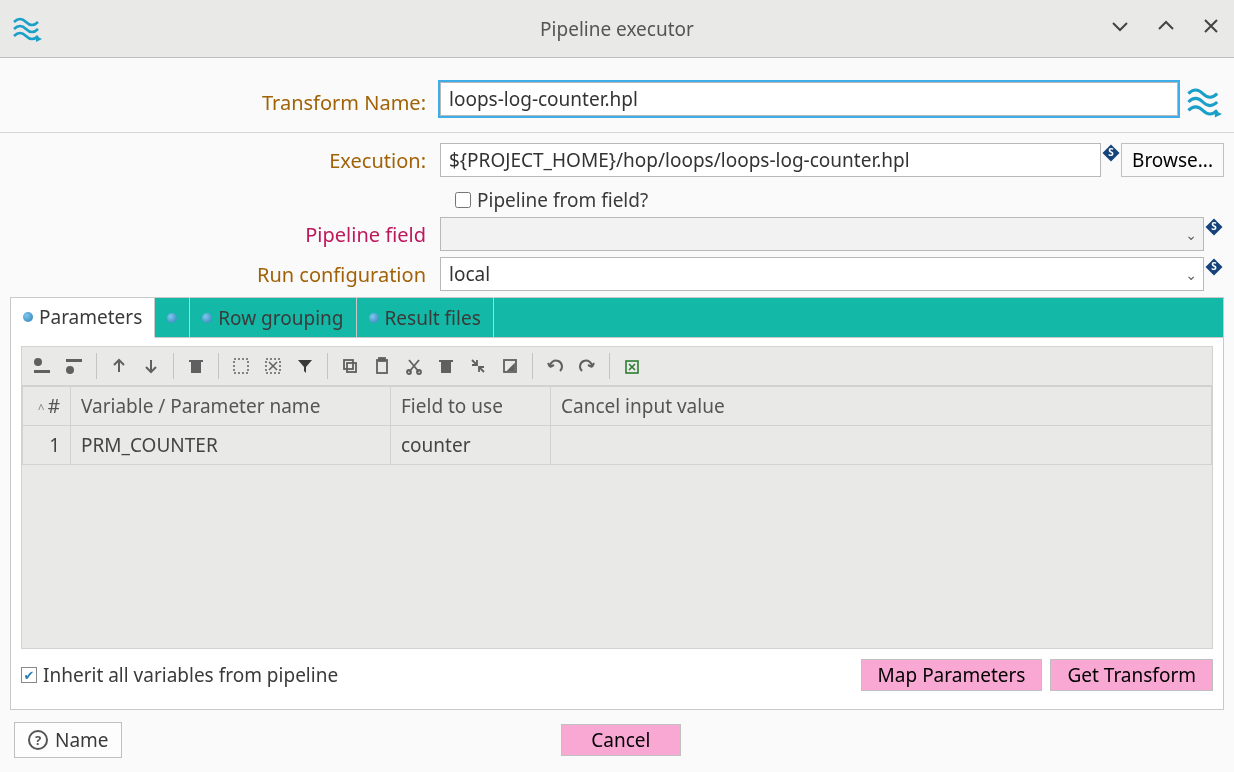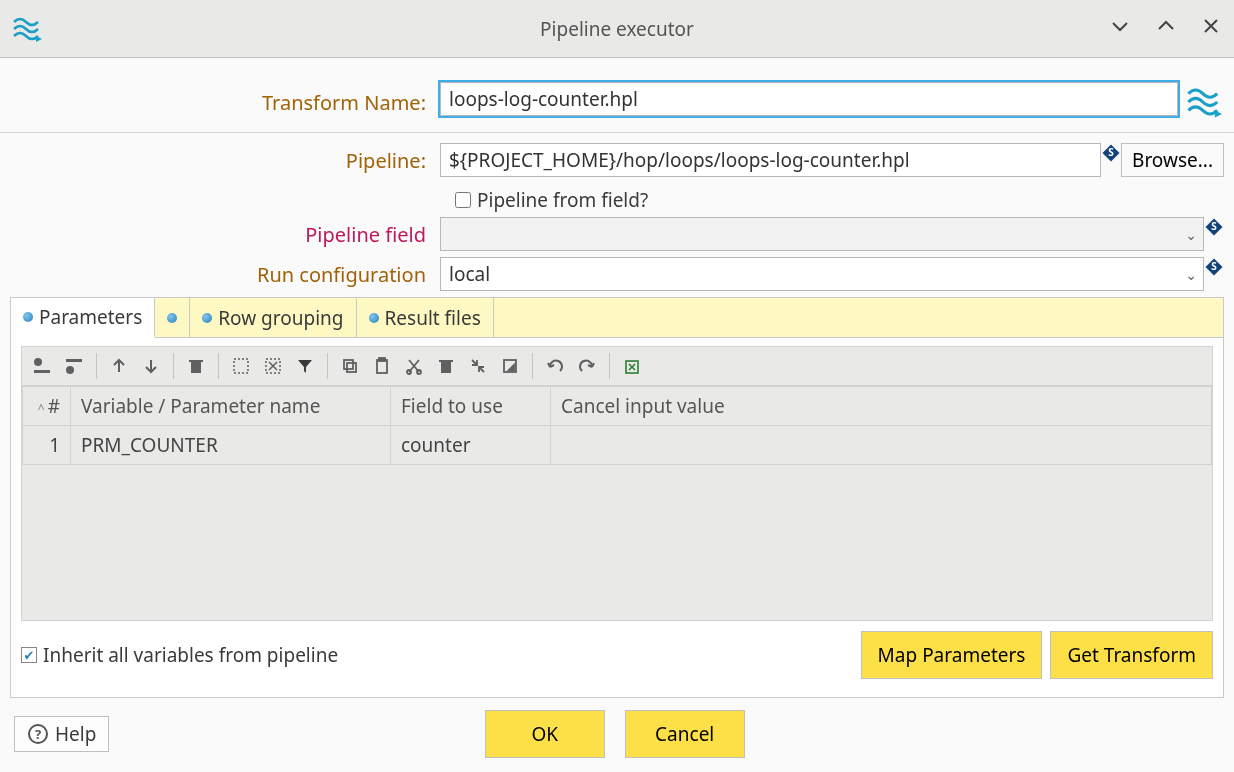--- a/index.html
+++ b/index.html
@@ -83,21 +83,21 @@
   .tab-container {
     border:1px solid #c9c9c9;
     background:#fff;
     flex:1;
     display:flex; flex-direction:column;
     min-height:0;
   }
   .tabstrip {
     display:flex;
     border-bottom:1px solid #c9c9c9;
-    background:#fef9c3;
+    background:#14b8a6;
   }
   .tab {
     padding:6px 12px;
     border-right:1px solid #c9c9c9;
     display:flex; align-items:center; gap:6px;
     font-size:19px;
     cursor:pointer;
   }
   .tab.active { background:#fff; border-bottom:2px solid #fff; margin-bottom:-1px; }
   .tab .dot {
@@ -137,22 +137,22 @@
   .grid th { color:#555; }
   .grid .col-num { width:48px; text-align:right; }
   .grid th.col-num::before { content:"^ "; font-size:12px; color:#888; }
   .bottom-row {
     display:flex; align-items:center; justify-content:space-between;
     padding:10px 0 10px 0;
   }
   .bottom-row .left { display:flex; align-items:center; gap:6px; font-size:19px; }
   .bottom-row .right { display:flex; gap:8px; }
   .btn {
-    height:48px; padding:2px 16px;
-    background:#fde047; border:1px solid #c0c0c0;
+    height:32px; padding:2px 16px;
+    background:#f9a8d4; border:1px solid #c0c0c0;
     font-size:19px; cursor:pointer;
     font-family: inherit;
   }
   
   .footer {
     display:flex; align-items:center; gap:20px;
     padding:12px 4px 14px 4px;
   }
   .footer .help {
     display:flex; align-items:center; gap:6px;
@@ -208,21 +208,21 @@
           <path d="M2 20 Q8 14 14 20 T26 20" stroke="#1aa0c8" stroke-width="2.5" fill="none"></path>
           <path d="M24 20 L30 23 L24 26 Z" fill="#1aa0c8"></path>
         </svg>
       </div>
     </div>
   </div>
 
   <hr class="hr">
 
   <div class="row">
-    <div class="label-right">Pipeline:</div>
+    <div class="label-right">Execution:</div>
     <div class="field-area">
       <input type="text" class="pipe-input" value="${PROJECT_HOME}/hop/loops/loops-log-counter.hpl" style="">
       <span class="var-diamond">
         <svg width="18" height="18" viewBox="0 0 18 18">
             <rect x="3" y="3" width="12" height="12" transform="rotate(45 9 9)" fill="#14427a"></rect>
             <text x="9" y="12" text-anchor="middle" fill="#fff" font-size="10" font-weight="bold">S</text>
           </svg>
       </span>
       <button class="browse-btn">Browse...</button>
     </div>
@@ -430,22 +430,21 @@
       </div>
     </div>
   </div>
 
   <div class="footer">
     <div class="help">
       <svg width="22" height="22" viewBox="0 0 22 22">
           <circle cx="11" cy="11" r="9" stroke="#555" stroke-width="2" fill="none"></circle>
           <text x="11" y="16" text-anchor="middle" font-size="13" fill="#555" font-weight="bold">?</text>
         </svg>
-      <span>Help</span>
+      <span>Name</span>
     </div>
     <div class="center">
-      <button class="btn btn-wide">OK</button>
       <button class="btn btn-wide">Cancel</button>
     </div>
     <div style="width:100px"></div>
   </div>
 
 </div>
 
 </body></html>

